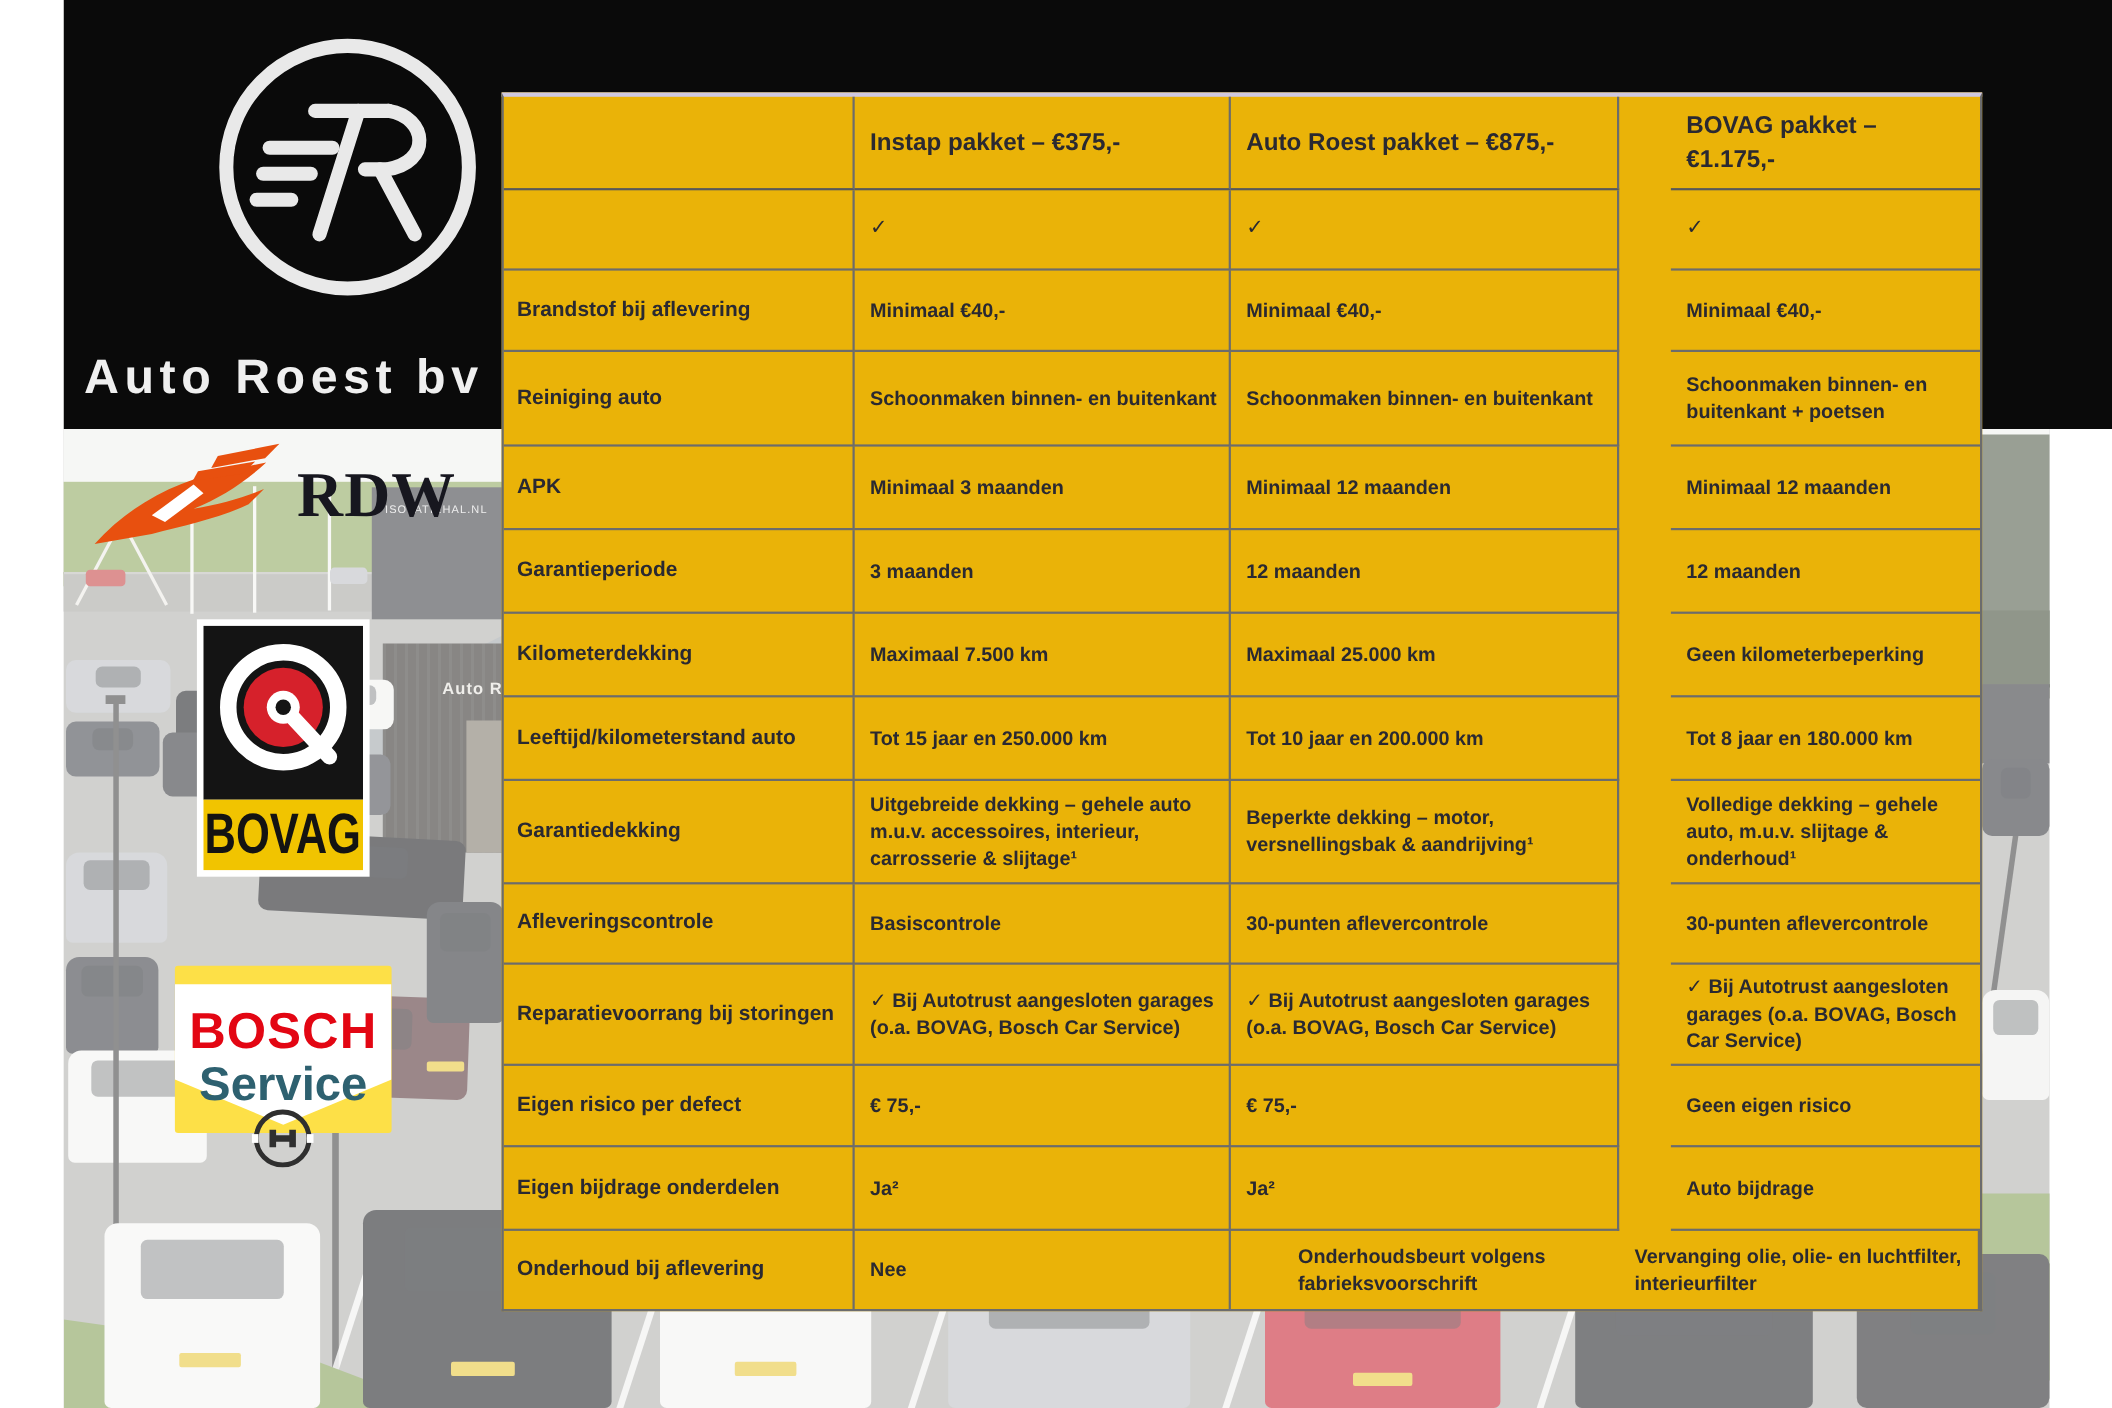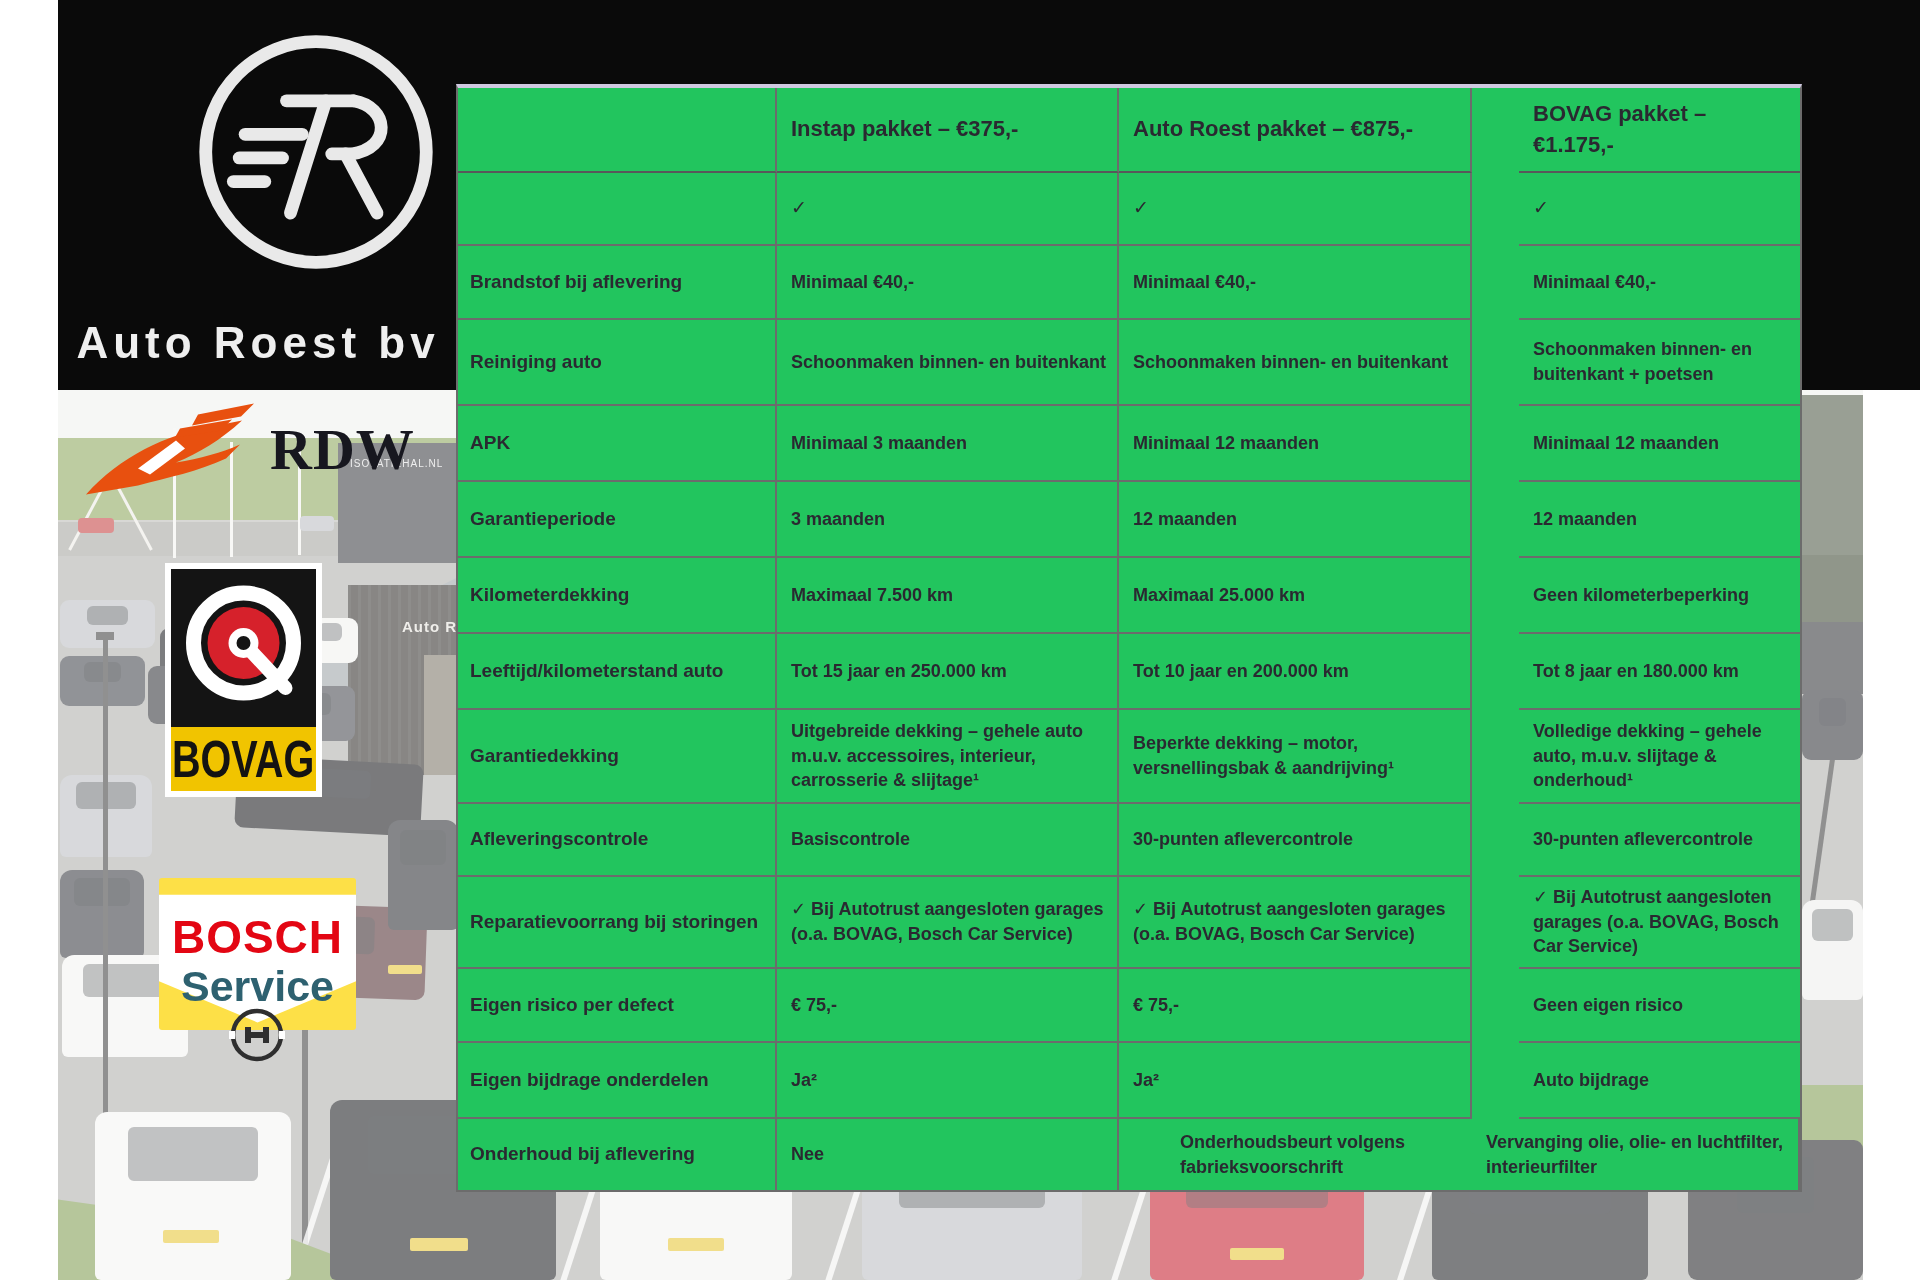--- a/index.html
+++ b/index.html
@@ -37,39 +37,39 @@
   .fade{left:0;top:0;width:1805px;height:1280px;background:rgba(255,255,255,.44);}
   
   .band{position:absolute;left:58px;top:0;width:1862px;height:390px;background:#0a0a0a;z-index:2;}
   .brand-mark{position:absolute;left:130px;top:24px;}
   .brand-word{position:absolute;left:58px;top:318px;width:400px;text-align:center;
               color:#efefef;font-size:44px;font-weight:700;letter-spacing:5px;z-index:3;}
   
   .rdw{position:absolute;left:80px;top:398px;width:330px;height:120px;z-index:3;}
   .rdw-text{position:absolute;left:190px;top:18px;font-family:"Liberation Serif","DejaVu Serif",serif;
             font-weight:700;font-size:58px;color:#17171f;letter-spacing:1px;}
-  .bovag{position:absolute;left:165px;top:563px;width:157px;height:234px;background:#ffffff;z-index:3;}
+  .bovag{position:absolute;left:179px;top:563px;width:157px;height:234px;background:#ffffff;z-index:3;}
   .bovag-top{position:absolute;left:6px;top:6px;width:145px;height:158px;background:#141414;}
   .bovag-band{position:absolute;left:6px;bottom:6px;width:145px;height:64px;background:#f1c400;
               display:flex;align-items:center;justify-content:center;}
   .bovag-band span{font-size:44px;font-weight:800;color:#141312;transform:scale(.9,1.18);letter-spacing:0px;}
   .bosch{position:absolute;left:159px;top:878px;width:197px;height:152px;background:#fde047;border-radius:3px;z-index:3;}
   .bosch-shield{position:absolute;inset:0;background:#ffffff;
                 clip-path:polygon(0 11%,100% 11%,100% 68%,50% 95%,0 68%);}
   .bosch-l1{position:absolute;left:0;top:32px;width:197px;text-align:center;
             font-size:46px;font-weight:800;color:#e30613;letter-spacing:1px;}
   .bosch-l2{position:absolute;left:0;top:84px;width:197px;text-align:center;
             font-size:43px;font-weight:700;color:#2e6170;}
   .bosch-arm{position:absolute;left:69px;top:128px;}
   
   .pkg-table{position:absolute;left:456px;top:84px;width:1346px;height:1108px;z-index:4;
              box-sizing:border-box;border:2px solid #6c6c6c;border-top:4px solid #cfc8e0;
              display:grid;grid-template-columns:319px 342px 353px 328px;
              grid-template-rows:85px 73px 74px 86px 76px 76px 76px 76px 94px 73px 92px 74px 76px 71px;
-             background:#22c55e;}
+             background:#eab308;}
   .cell{box-sizing:border-box;border-right:2px solid #6c6c6c;border-bottom:2px solid #6c6c6c;
         display:flex;align-items:center;color:#2a2931;line-height:1.38;
         padding:6px 10px 6px 14px;font-weight:700;font-size:18px;}
   .cell.c3{border-right:none;margin-left:47px;}
   .cell.lastrow{border-bottom:none;}
   .cell.head{font-size:22px;border-bottom-color:#58585a;}
   .cell.label{font-size:19px;padding-left:12px;}
   .cell.check{font-size:19px;}
 </style>
 </head>

